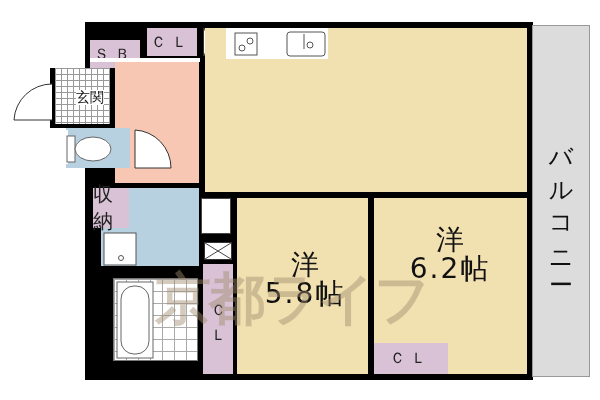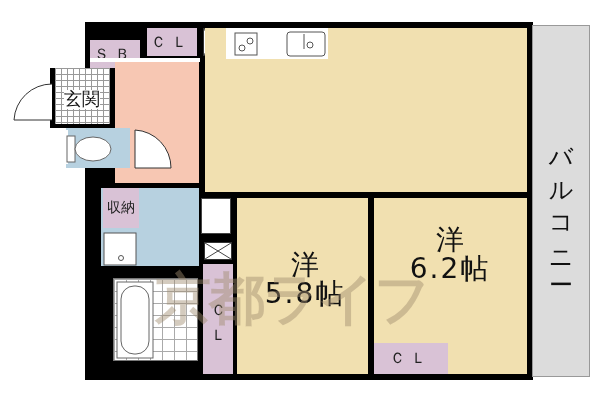--- a/index.html
+++ b/index.html
@@ -24,21 +24,21 @@
 <div class="abs wall" style="left:85px;top:22px;width:448px;height:358px;"></div>
 
 <div class="abs" style="left:0;top:0;width:85px;height:68px;background:#fff;"></div>
 
 <div class="abs balcony" style="left:532px;top:25px;width:58px;height:163px;border-bottom:none;"></div>
 <div class="abs balcony" style="left:532px;top:185px;width:58px;height:192px;border-top:none;"></div>
 <div class="abs vtext" style="left:545px;top:130px;">バルコニー</div>
 
 <div class="abs wall" style="left:50px;top:68px;width:40px;height:60px;"></div>
 <div class="abs" style="left:55px;top:68px;width:55px;height:56px;background:#fff;background-image:linear-gradient(#999 1px,transparent 1px),linear-gradient(90deg,#999 1px,transparent 1px);background-size:6px 6px;"></div>
-<div class="abs label" style="left:64px;top:90px;font-size:18px;background:#fff;">玄関</div>
+<div class="abs label" style="left:76px;top:90px;font-size:14px;background:#fff;">玄関</div>
 
 <svg class="abs" style="left:10px;top:82px;" width="45" height="40">
     <path d="M42 2 A38 38 0 0 0 4 38 L42 38" fill="#fff" stroke="#333" stroke-width="1"></path>
   </svg>
 
 <div class="abs cl" style="left:90px;top:16px;width:50px;height:28px;margin-top:24px;">ＳＢ</div>
 <div class="abs cl" style="left:147px;top:28px;width:50px;height:28px;">ＣＬ</div>
 <div class="abs xbox" style="left:203px;top:28px;width:19px;height:28px;">
     <svg viewBox="0 0 19 28" preserveAspectRatio="none">
       <path d="M0 0L19 28M19 0L0 28" stroke="#333"></path>
@@ -67,21 +67,21 @@
   </svg>
 <svg class="abs" style="left:286px;top:31px;" width="40" height="26">
     <rect x="1" y="1" width="38" height="24" rx="3" fill="#fff" stroke="#555"></rect>
     <line x1="18" y1="3" x2="18" y2="18" stroke="#555"></line>
     <circle cx="24" cy="14" r="3" fill="none" stroke="#555"></circle>
   </svg>
 <div class="abs label" style="left:280px;top:85px;width:170px;font-size:28px;">
 </div>
 
 <div class="abs wet" style="left:101px;top:188px;width:98px;height:78px;"></div>
-<div class="abs cl" style="left:103px;top:188px;width:36px;height:40px;font-size:14px;letter-spacing:0;">収納</div>
+<div class="abs cl" style="left:93px;top:188px;width:36px;height:40px;font-size:20px;letter-spacing:0;">収納</div>
 <svg class="abs" style="left:103px;top:232px;" width="34" height="34">
     <rect x="1" y="1" width="32" height="32" fill="#fff" stroke="#555"></rect>
     <circle cx="18" cy="26" r="2.5" fill="none" stroke="#555"></circle>
   </svg>
 <div class="abs" style="left:201px;top:198px;width:30px;height:36px;background:#fff;border:1px solid #444;"></div>
 <div class="abs xbox" style="left:204px;top:242px;width:28px;height:18px;">
     <svg viewBox="0 0 28 18" preserveAspectRatio="none">
       <path d="M0 0L28 18M28 0L0 18" stroke="#333"></path>
     </svg>
   </div>

